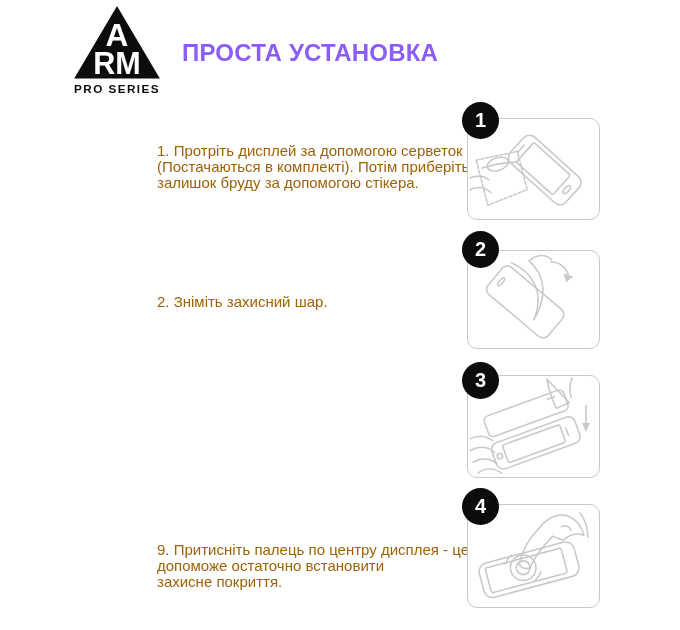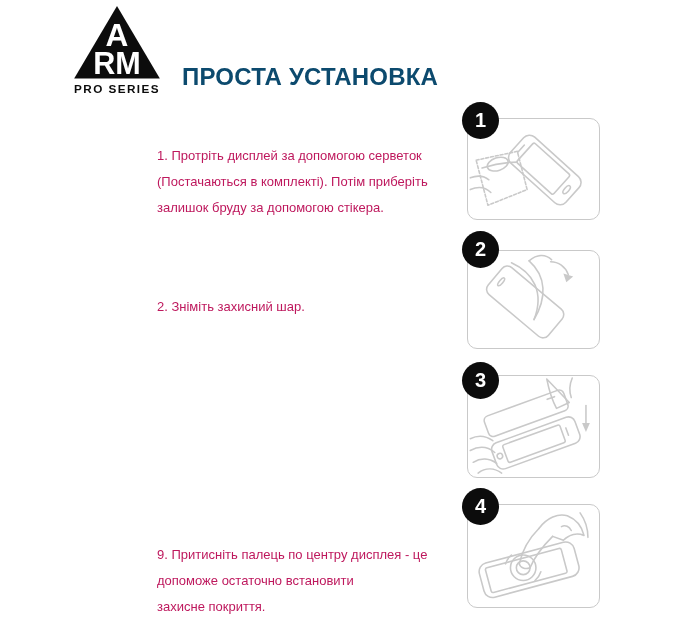--- a/index.html
+++ b/index.html
@@ -5,28 +5,27 @@
   html,body{margin:0;padding:0;background:#ffffff;}
   .page{
     position:relative;width:680px;height:630px;background:#ffffff;
     font-family:"Liberation Sans",sans-serif;overflow:hidden;
   }
   
   .logo{position:absolute;left:66px;top:5px;width:102px;height:92px;}
   
   .title{
     position:absolute;left:182px;top:39px;
-    font-size:24px;font-weight:bold;letter-spacing:0.2px;color:#0c4a6e;
+    font-size:24px;font-weight:bold;letter-spacing:0.2px;color:#8b5cf6;
     white-space:nowrap;
-    margin-top:24px;
   }
   
   .step-text{
     position:absolute;left:157px;width:322px;
-    font-size:13px;line-height:26px;color:#be185d;
+    font-size:15px;line-height:16px;color:#a16207;
     white-space:pre-line;
   }
   .step-text.s1{top:143px;}
   .step-text.s2{top:294px;}
   .step-text.s3{top:410px;}
   .step-text.s4{top:542px;}
   
   .frame{
     position:absolute;left:467px;width:133px;box-sizing:border-box;
     border:1.5px solid #c9c9c9;border-radius:10px;background:#ffffff;

